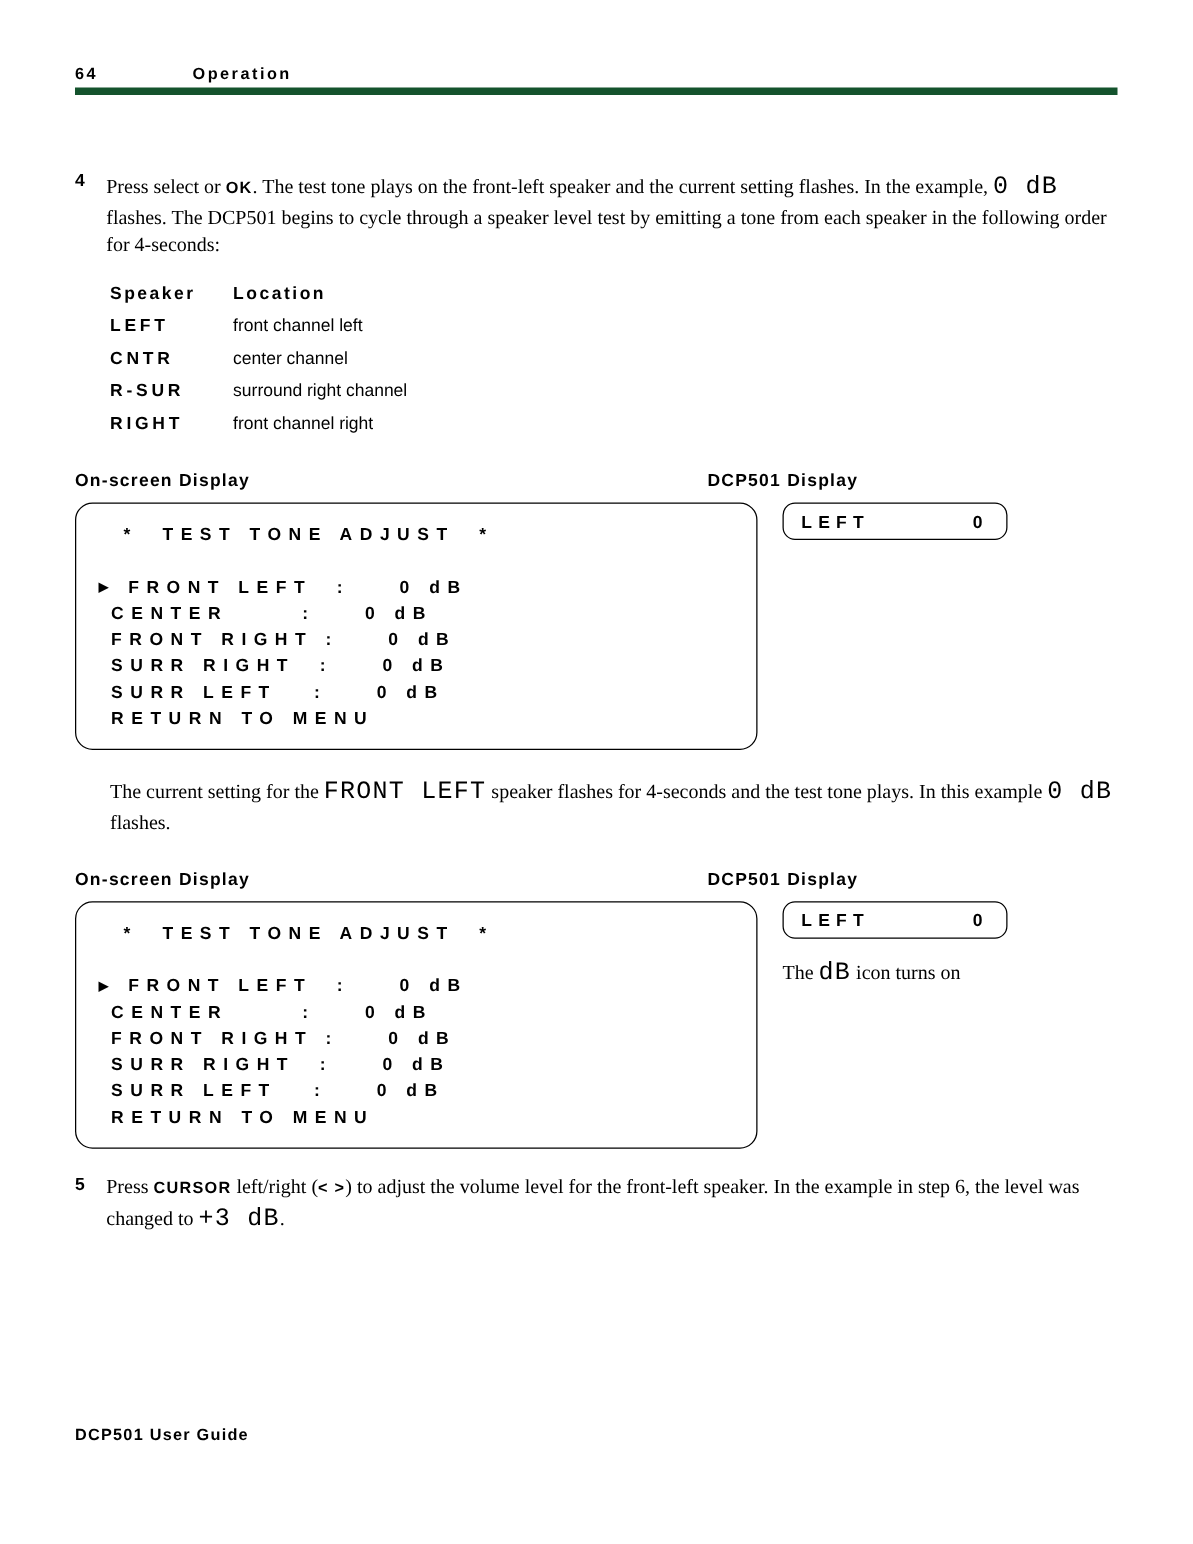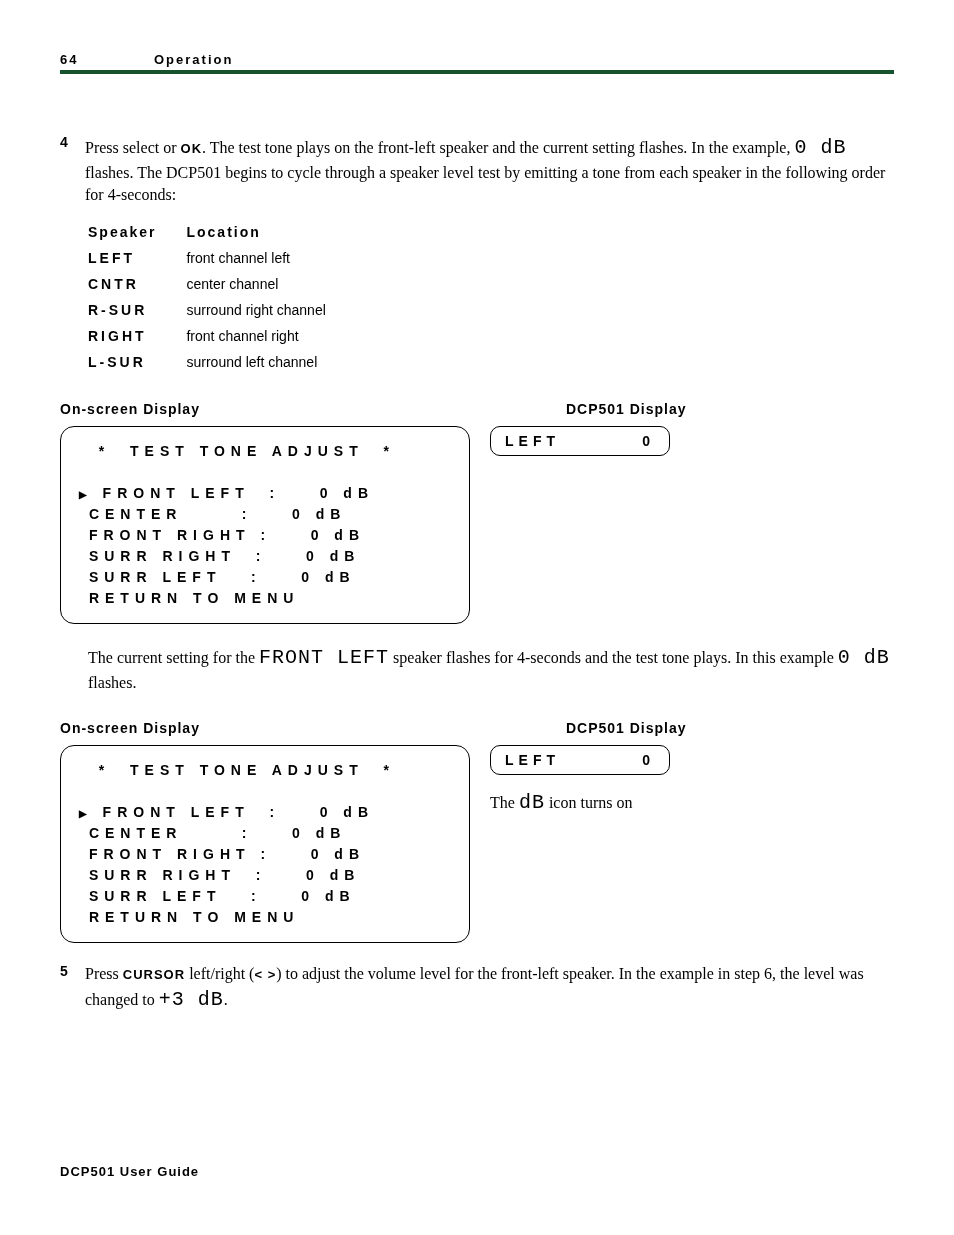--- a/index.html
+++ b/index.html
@@ -6,21 +6,21 @@
     font-family: Georgia, "Times New Roman", serif;
     font-size: 16px;
     color: #000;
     background: #fff;
     margin: 0;
     padding: 50px 60px;
     width: 954px;
     box-sizing: border-box;
   }
   .header-line {
-    border-bottom: 4px solid #14532d;
+    border-bottom: 6px solid #14532d;
     padding-bottom: 2px;
     margin-bottom: 60px;
   }
   .header-text {
     font-family: Arial, sans-serif;
     font-size: 13px;
     font-weight: bold;
     letter-spacing: 2px;
   }
   .page-num {
@@ -103,21 +103,21 @@
   .osd-box {
     border: 1.5px solid #000;
     border-radius: 14px;
     padding: 14px 18px;
     font-family: Arial, sans-serif;
     font-size: 14px;
     font-weight: bold;
     line-height: 1.5;
     white-space: pre;
     letter-spacing: 6px;
-    width: 410px;
+    width: 546px;
     box-sizing: border-box;
     min-height: 190px;
   }
   .dcp-col {
     flex: 1;
   }
   .dcp-box {
     border: 1.5px solid #000;
     border-radius: 10px;
     padding: 6px 14px;
@@ -182,24 +182,20 @@
         <td class="sp-code">CNTR</td>
         <td>center channel</td>
       </tr>
   <tr>
         <td class="sp-code">R-SUR</td>
         <td>surround right channel</td>
       </tr>
   <tr>
         <td class="sp-code">RIGHT</td>
         <td>front channel right</td>
-      </tr>
-  <tr>
-        <td class="sp-code">L-SUR</td>
-        <td>surround left channel</td>
       </tr>
 </tbody>
   </table>
 
 <div class="label-row">
   <span class="left-label">On-screen Display</span>
   <span class="right-label">DCP501 Display</span>
 </div>
 
 <div class="display-row">

